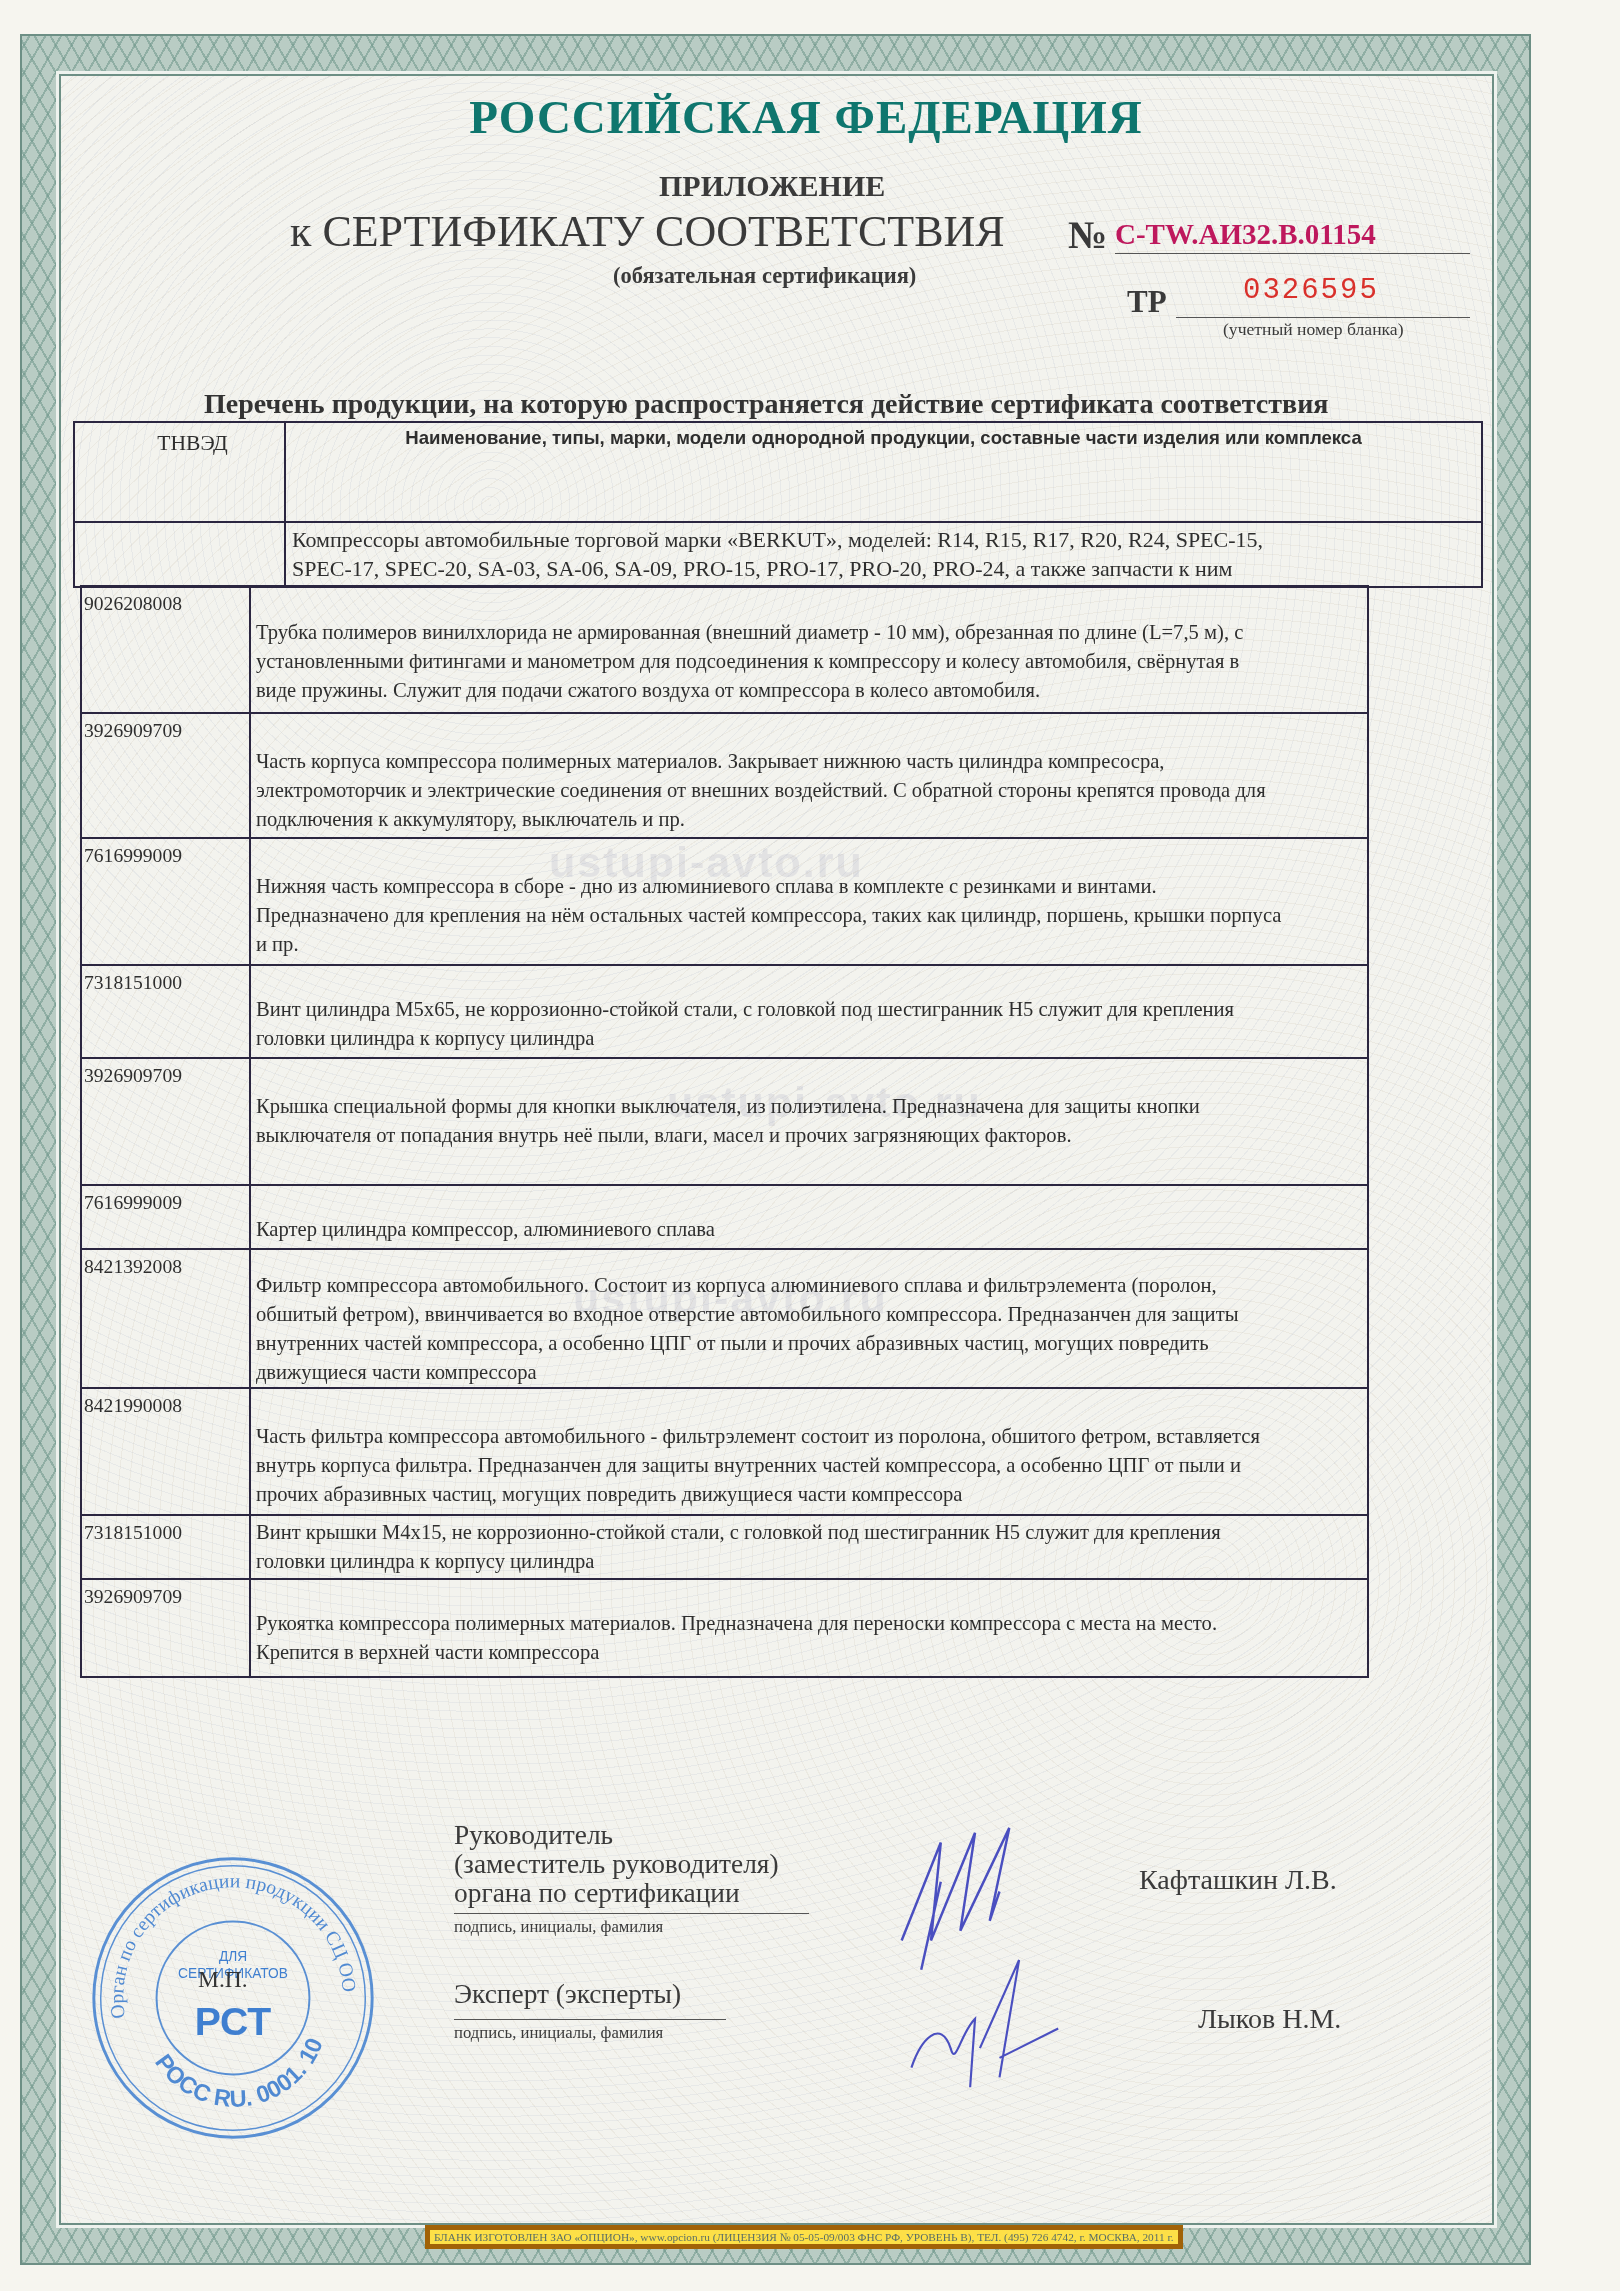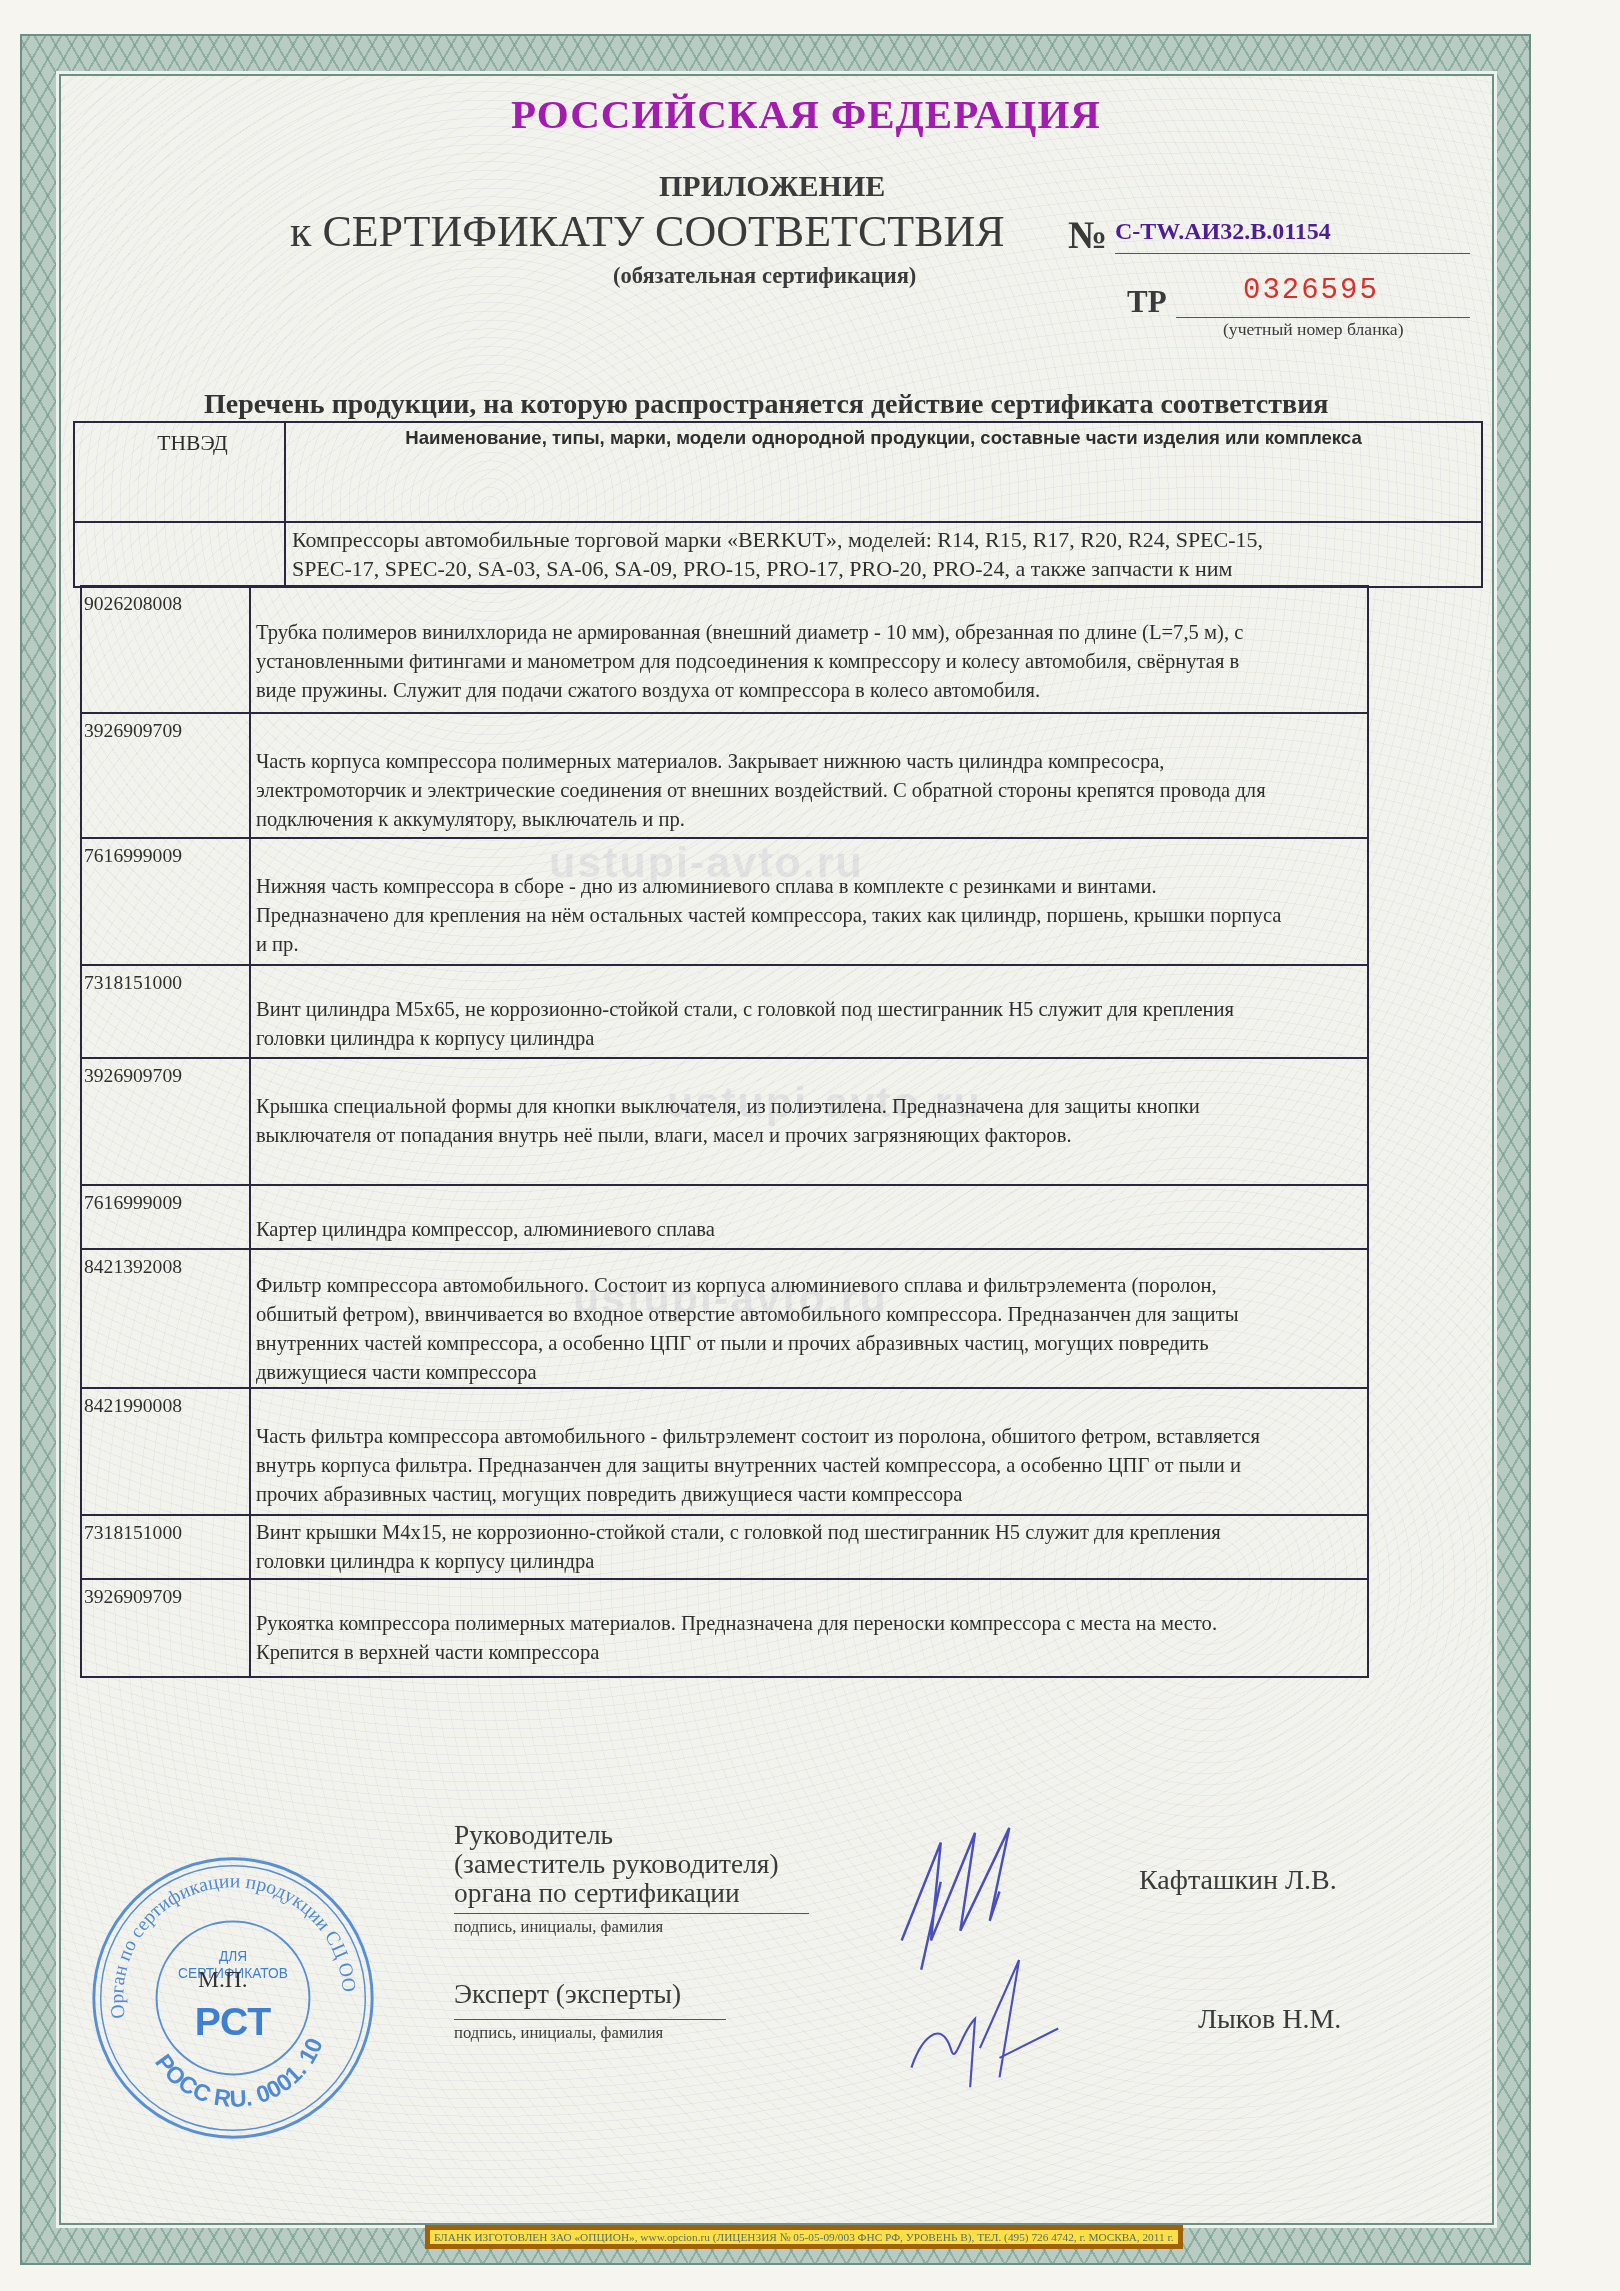--- a/index.html
+++ b/index.html
@@ -20,25 +20,25 @@
   .inner-frame {
     position: absolute; left: 59px; top: 74px; width: 1431px; height: 2147px;
     border: 2px solid #6d8f85;
     outline: 3.9px solid #eef2ee;
     background:
       repeating-radial-gradient(circle at 30% 20%, rgba(170,180,200,0.16) 0 1px, transparent 1px 8.8px),
       repeating-radial-gradient(circle at 80% 70%, rgba(190,175,150,0.14) 0 1px, transparent 1px 10.8px),
       #f3f3ee;
   }
   .abs { position: absolute; }
-  .h-country { left: 0; width: 1612px; top: 90px; text-align: center; font-size: 41px; font-weight: bold; letter-spacing: 1px; color: #a21caf; }
+  .h-country { left: 0; width: 1612px; top: 90px; text-align: center; font-size: 47px; font-weight: bold; letter-spacing: 1px; color: #0f766e; }
   .h-appendix { left: 659px; top: 169px; font-size: 30px; font-weight: bold; color: #3a3a3a; }
   .h-cert { left: 290px; top: 206px; font-size: 44px; font-weight: normal; color: #3a3a3a; white-space: nowrap; }
   .h-no { left: 1068px; top: 212px; font-size: 39px; font-weight: bold; color: #3a3a3a; }
-  .h-certnum { left: 1115px; top: 218px; font-size: 24px; font-weight: bold; color: #4c1d95; }
+  .h-certnum { left: 1115px; top: 218px; font-size: 29px; font-weight: bold; color: #be185d; }
   .certnum-line { left: 1115px; top: 253px; width: 355px; border-top: 1.5px solid #555; }
   .h-mandatory { left: 593px; top: 263px; font-size: 22.5px; font-weight: bold; color: #3a3a3a; margin-left: 20px; }
   .h-tp { left: 1127px; top: 284px; font-size: 31px; font-weight: bold; color: #3a3a3a; }
   .h-blank { left: 1243px; top: 274px; font-family: "Liberation Mono", "DejaVu Sans Mono", monospace; font-size: 29px; color: #d9302b; letter-spacing: 2px; }
   .blank-line { left: 1176px; top: 317px; width: 294px; border-top: 1.5px solid #555; }
   .h-blank-caption { left: 1223px; top: 319px; font-size: 17.6px; color: #3a3a3a; }
   .h-list-title { left: 204px; top: 388px; font-size: 28px; font-weight: bold; color: #333; white-space: nowrap; }
 
   
   table { border-collapse: collapse; position: absolute; }

